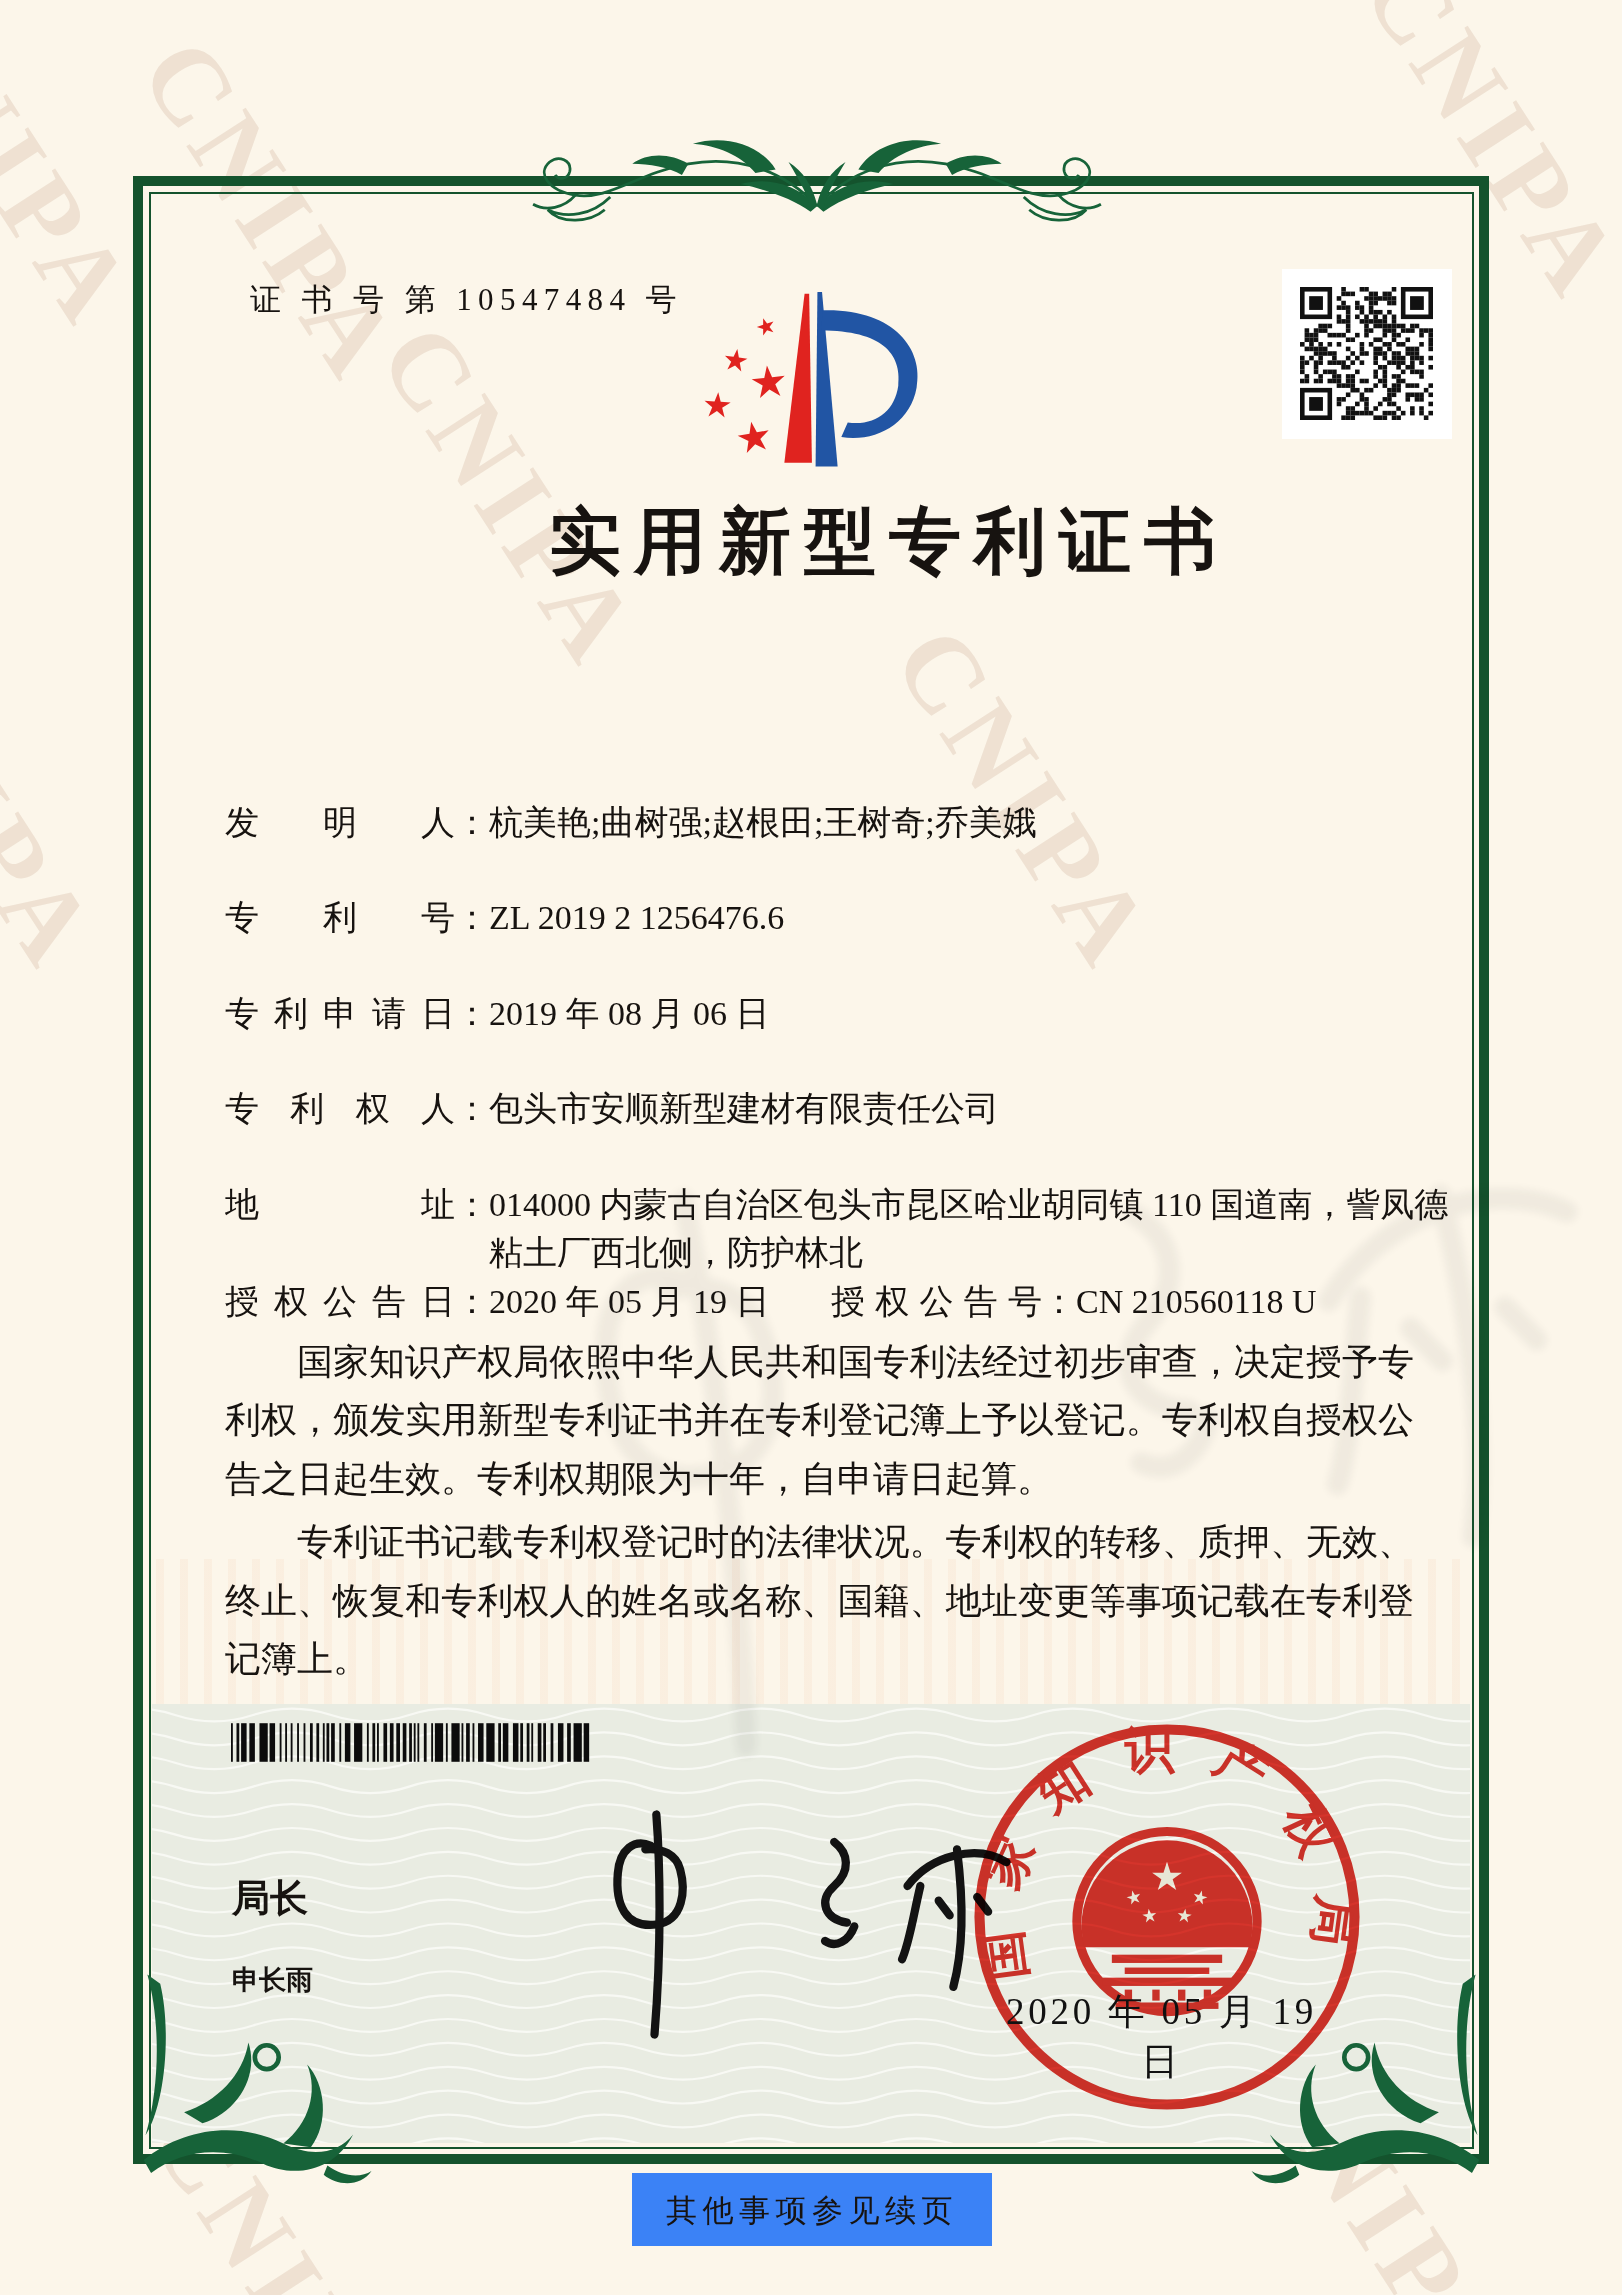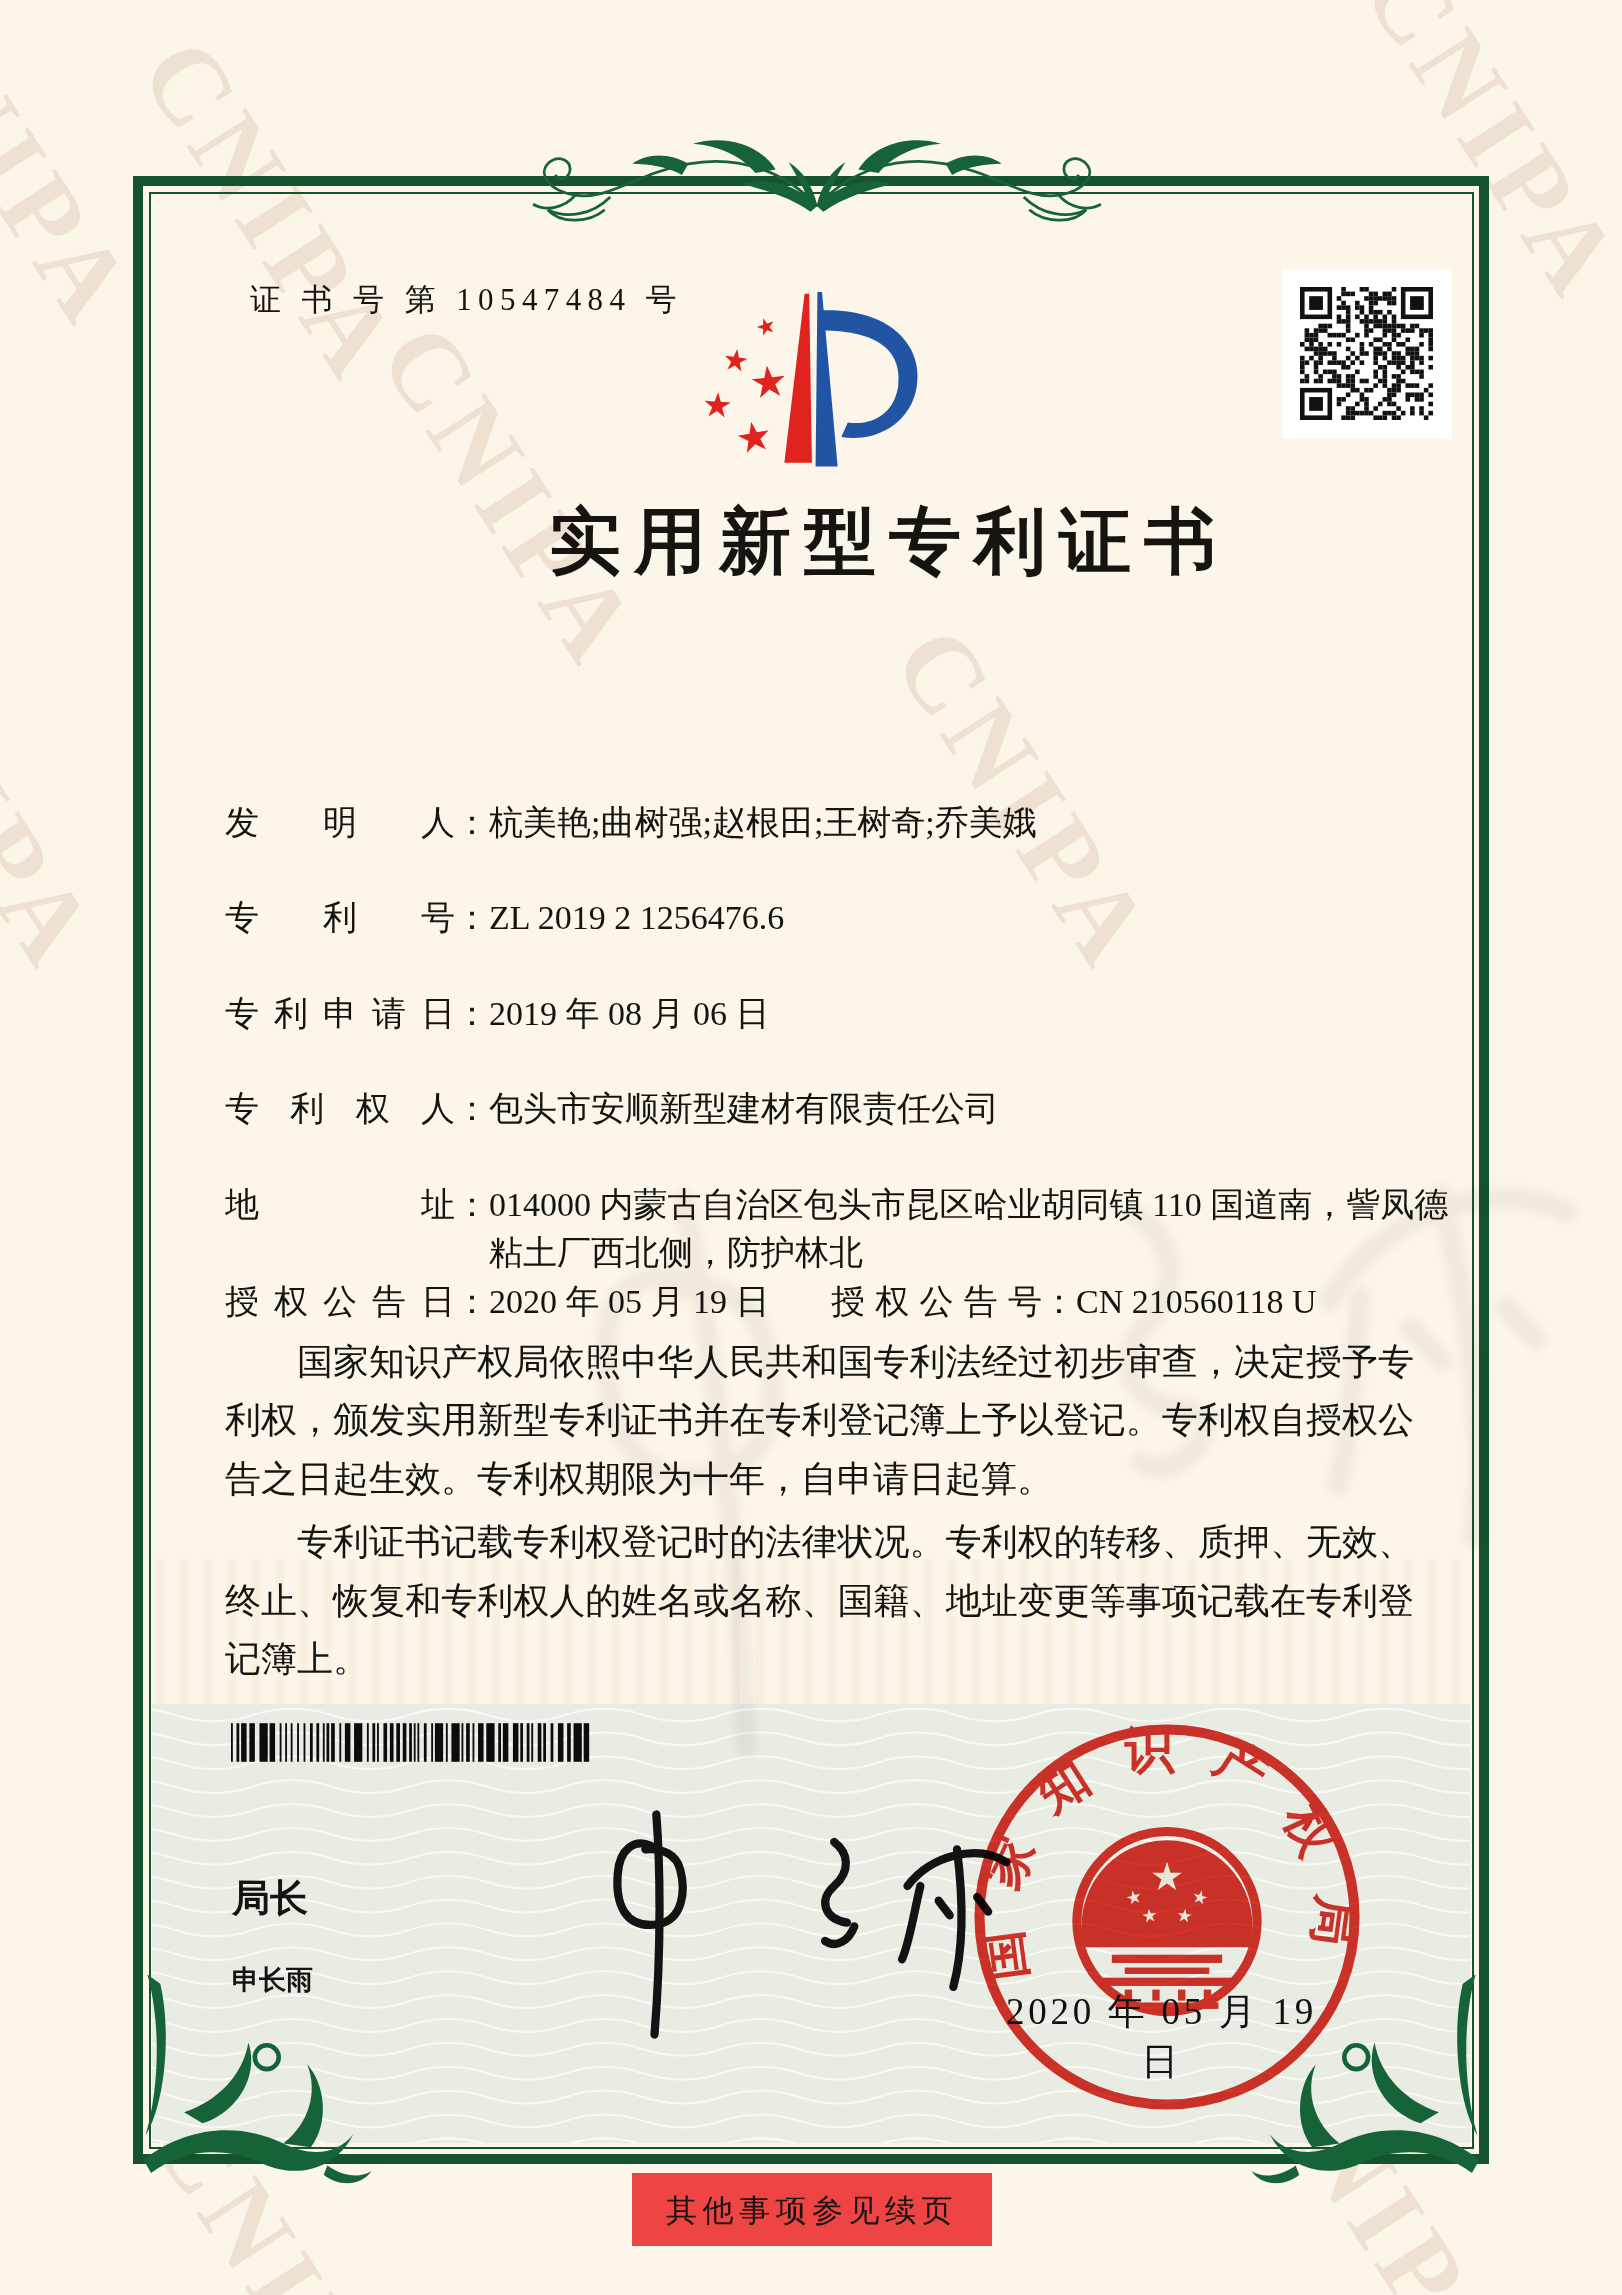--- a/index.html
+++ b/index.html
@@ -55,21 +55,21 @@
   .signer-name{position:absolute;left:232px;top:1962px;font-size:27px;font-weight:600;}
   .signature{position:absolute;left:542px;top:1798px;}
   .sig-ghost{position:absolute;left:395px;top:1194px;transform:scale(2.5) rotate(-7deg);
              transform-origin:left top;opacity:.05;filter:blur(1.8px);}
   .seal{position:absolute;left:951px;top:1701px;mix-blend-mode:multiply;opacity:.93;}
   .seal-date{position:absolute;left:987px;top:1987px;width:349px;text-align:center;
              font-size:37px;letter-spacing:3.7px;color:#111;}
   .page-footer{position:absolute;left:133px;top:2101px;width:1356px;text-align:center;font-size:28.5px;letter-spacing:3.7px;}
 
   
-  .note-box{position:absolute;left:632px;top:2173px;width:360px;height:73px;background:#ef4444;}
+  .note-box{position:absolute;left:632px;top:2173px;width:360px;height:73px;background:#3b82f6;}
   .note-box span{display:block;text-align:center;margin-top:16.5px;font-size:31px;letter-spacing:5.5px;}
 </style>
 </head>
 <body>
 
 <div id="stage">
 
   <div class="wm" style="left:-46px;top:-37px">CNIPA</div>
   <div class="wm" style="left:220px;top:18.4px">CNIPA</div>
   <div class="wm" style="left:459px;top:303px">CNIPA</div>

